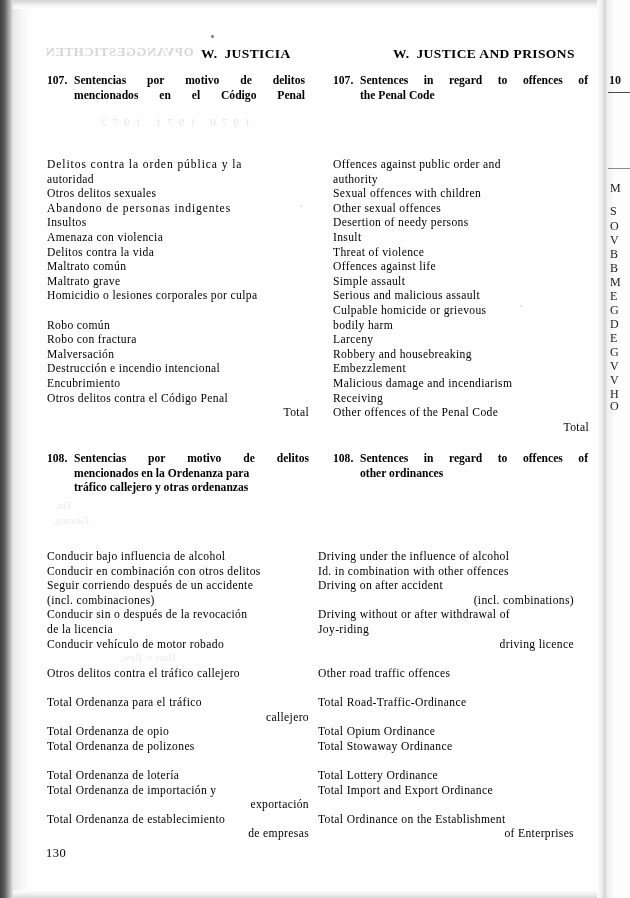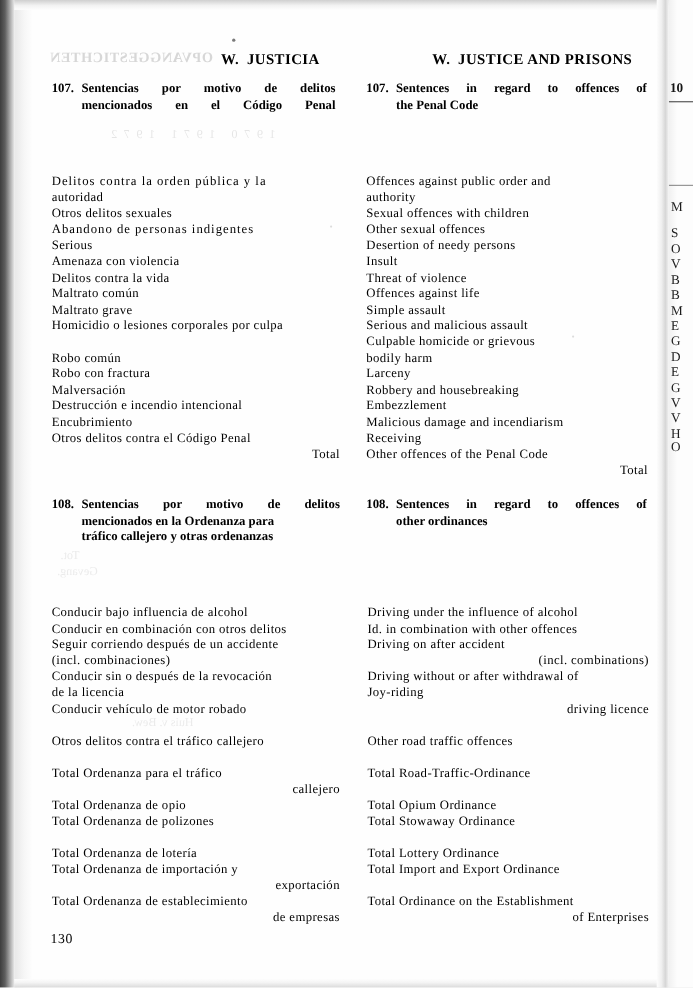--- a/index.html
+++ b/index.html
@@ -179,21 +179,21 @@
     line-height: 14.6px;
     white-space: nowrap;
     font-variant: normal;
   }
   .lst .row.gap { height: 14.6px; }
   .lst .row.right { text-align: right; }
 
   .list-107-es { left: 47px; top: 158px; width: 262px; }
   .list-107-en { left: 333px; top: 158px; width: 256px; }
   .list-108-es { left: 47px; top: 550px; width: 262px; }
-  .list-108-en { left: 334px; top: 550px; width: 256px; }
+  .list-108-en { left: 318px; top: 550px; width: 256px; }
 
   .folio {
     position: absolute;
     left: 46px; top: 846px;
     font-size: 12.5px;
     letter-spacing: 0.5px;
   }
 
   
   .ls1 { letter-spacing: 0.35px; }
@@ -242,21 +242,21 @@
         <span class="l just">Sentences in regard to offences of</span>
         <span class="l">the Penal Code</span>
       </div>
     </div>
 
     <div class="lst list-107-es">
         <div class="row ls2">Delitos contra la orden pública y la</div>
         <div class="row ls1">autoridad</div>
         <div class="row ls1">Otros delitos sexuales</div>
         <div class="row ls2">Abandono de personas indigentes</div>
-        <div class="row ls1">Serious</div>
+        <div class="row ls1">Insultos</div>
         <div class="row ls1">Amenaza con violencia</div>
         <div class="row ls1">Delitos contra la vida</div>
         <div class="row ls1">Maltrato común</div>
         <div class="row ls1">Maltrato grave</div>
         <div class="row ls1">Homicidio o lesiones corporales por culpa</div>
         <div class="row gap">&nbsp;</div>
         <div class="row ls1">Robo común</div>
         <div class="row ls1">Robo con fractura</div>
         <div class="row ls1">Malversación</div>
         <div class="row ls1">Destrucción e incendio intencional</div>

